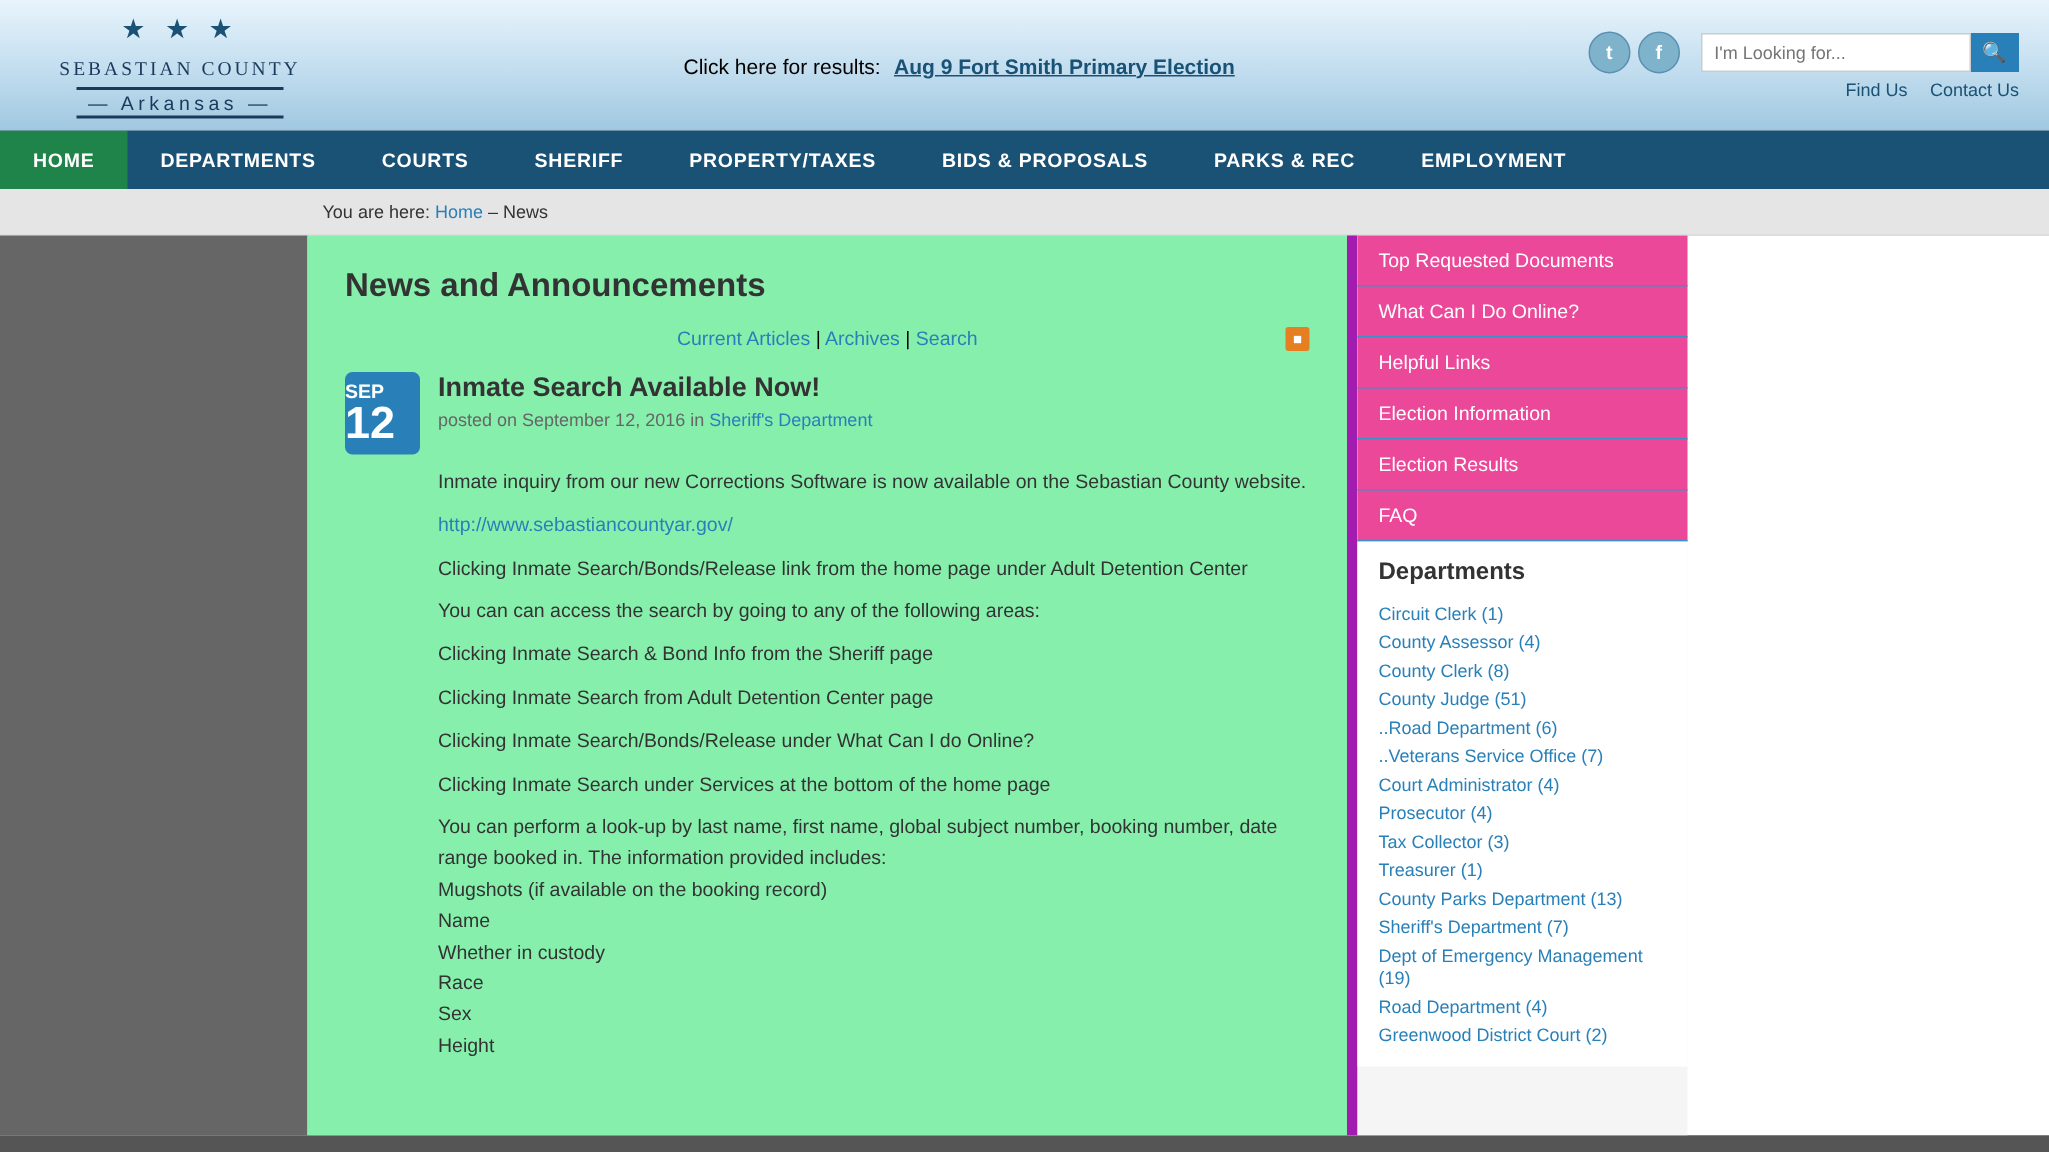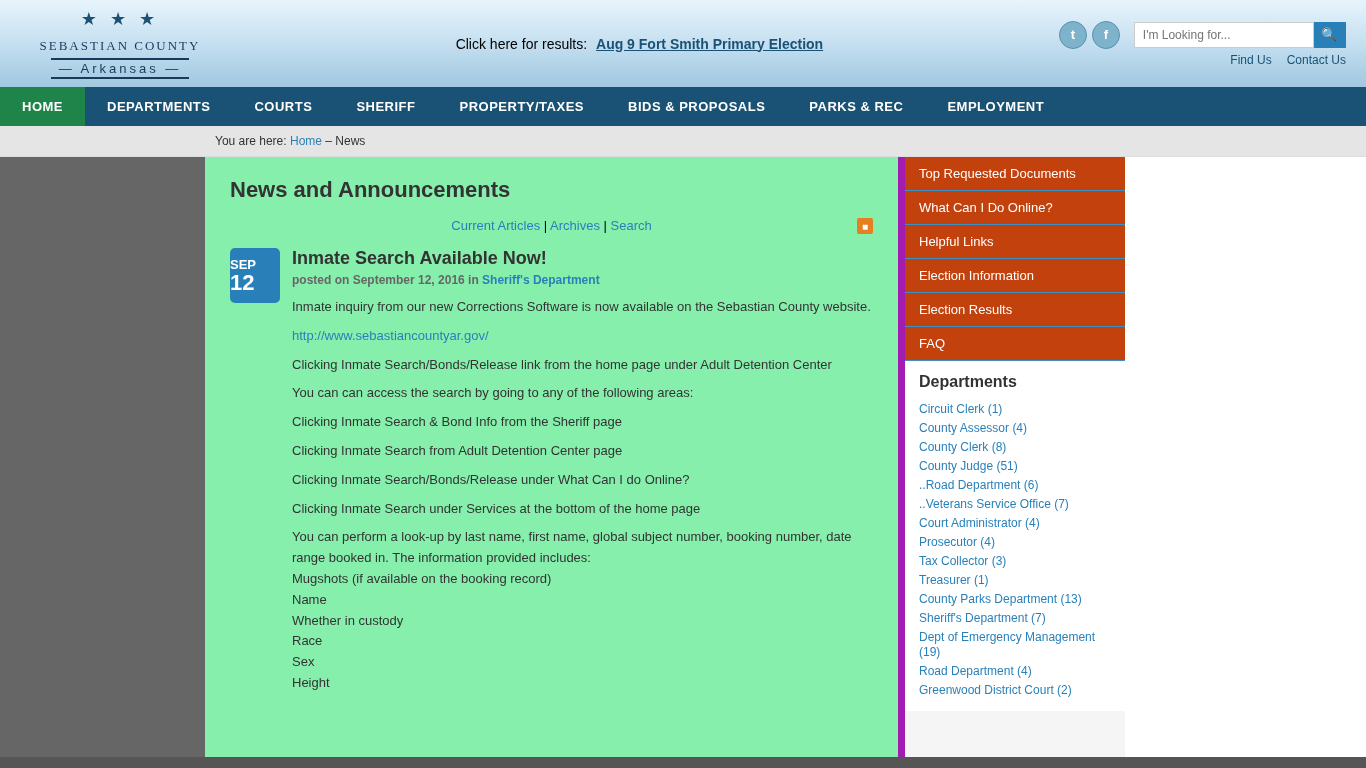--- a/index.html
+++ b/index.html
@@ -218,51 +218,50 @@
       align-items: flex-start;
       justify-content: center;
       border-radius: 5px;
       font-weight: bold;
     }
     .date-badge .month {
       font-size: 13px;
       text-transform: uppercase;
     }
     .date-badge .day {
-      font-size: 22px;
+      font-size: 30px;
       line-height: 1;
     }
     .article-content { flex: 1; }
     .article-title {
       font-size: 18px;
       color: #333;
       font-weight: bold;
       margin-bottom: 4px;
     }
     .article-meta {
       font-size: 12px;
       color: #666;
-      margin-bottom: 10px;
-      font-weight: bold;
+      margin-bottom: 24px;
     }
     .article-meta a {
       color: #2980b9;
       text-decoration: none;
     }
     .article-body {
       font-size: 13px;
       color: #333;
       line-height: 1.6;
     }
     .article-body p { margin-bottom: 8px; }
     .article-body a { color: #2980b9; text-decoration: none; }
 
     
     .sidebar-blue {
-      background: #c2410c;
+      background: #ec4899;
       padding: 0;
     }
     .sidebar-blue-item {
       padding: 9px 14px;
       color: white;
       font-size: 13px;
       border-bottom: 1px solid #3a90c9;
       cursor: pointer;
     }
 

